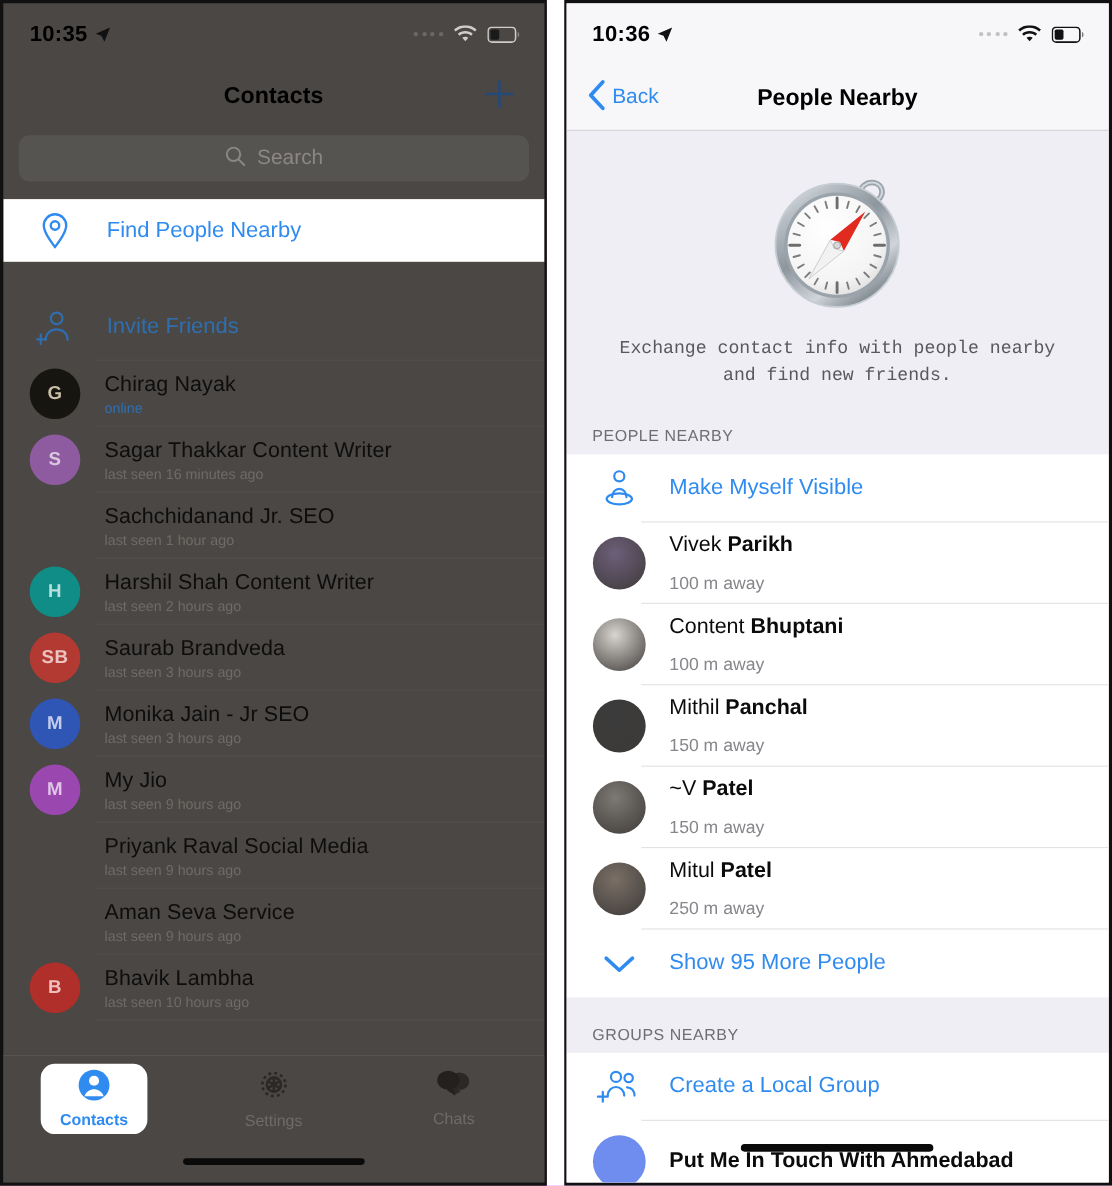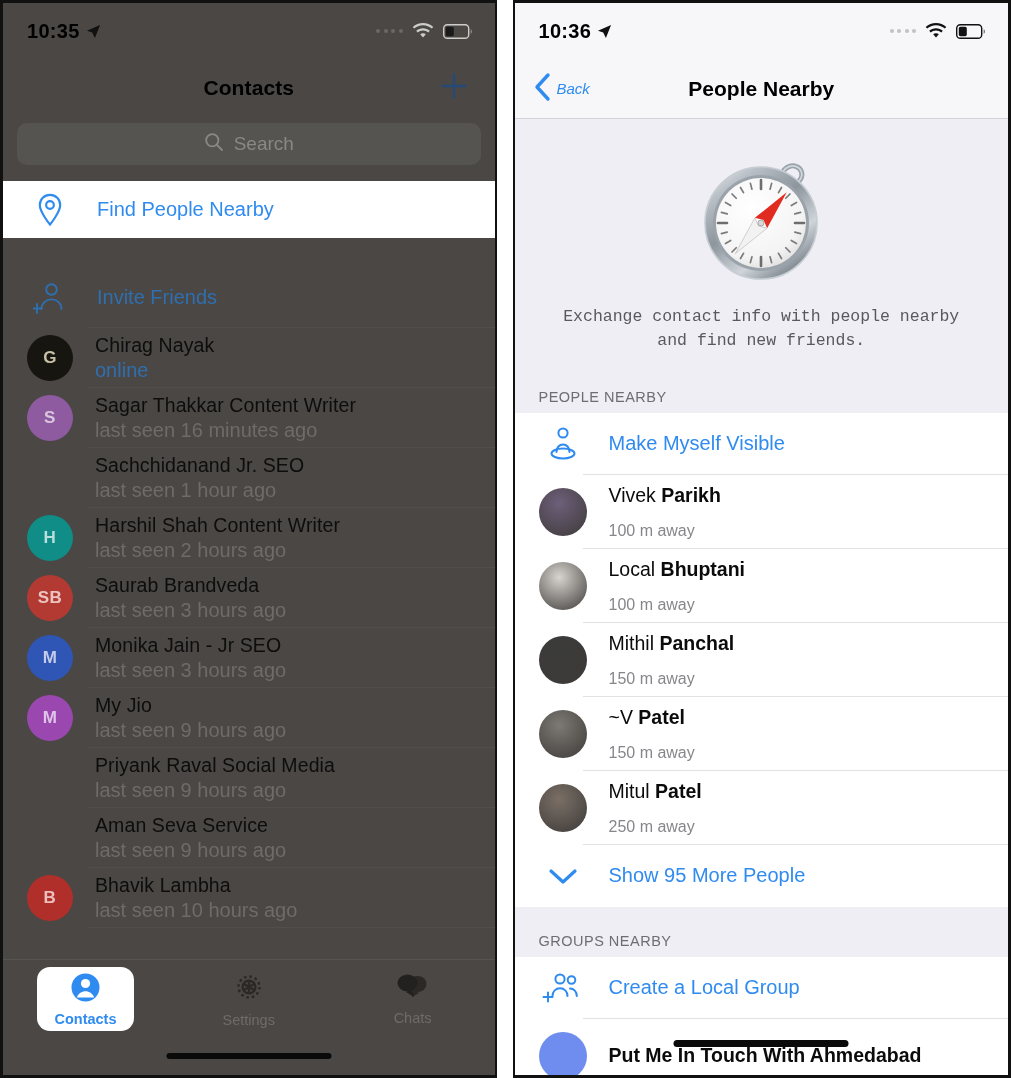--- a/index.html
+++ b/index.html
@@ -53,21 +53,21 @@
   .l-row.invite .lbl { font-size:20px; color:#2f6fb0; }
   .sep { position:absolute; left:84px; right:0; bottom:0; height:1px; background:rgba(255,255,255,.045); }
   .avatar {
     width:46px; height:46px; border-radius:50%; flex:none;
     display:flex; align-items:center; justify-content:center;
     color:#dcd3cd; font-size:17px; font-weight:600; letter-spacing:.5px;
   }
   .avatar.blank { background:transparent; }
   .meta { display:flex; flex-direction:column; gap:2px; min-width:0; }
   .nm { font-size:19.5px; color:#0d0d0d; letter-spacing:.1px; white-space:nowrap; }
-  .st { font-size:20px; color:#6e6b68; }
+  .st { font-size:13px; color:#6e6b68; }
   .st.on { color:#2f6fb0; }
   .iconslot { width:46px; display:flex; justify-content:center; flex:none; }
 
   .l-tabbar {
     position:absolute; left:0; right:0; bottom:0; height:116px;
     border-top:1px solid rgba(255,255,255,.07);
   }
   .tabs { display:flex; height:78px; }
   .tab { flex:1; display:flex; flex-direction:column; align-items:center; justify-content:center; gap:5px; }
   .tab .tl { font-size:14.5px; }
@@ -85,21 +85,21 @@
     position:relative; width:499px; height:1078px; overflow:hidden;
     background:#eeeef4;
     border:2px solid #111; border-top:3px solid #111; border-bottom:3px solid #111;
     border-right:3px solid #111; border-left:2px solid #111;
   }
   .r-statusbar { height:56px; background:#f7f7f9; display:flex; align-items:center; justify-content:space-between; padding:0 22px 0 24px; }
   .r-navbar { height:60px; background:#f7f7f9; position:relative; display:flex; align-items:center; justify-content:center;
               border-bottom:1px solid #d4d4d8; }
   .r-title { font-size:21px; font-weight:bold; }
   .r-back { position:absolute; left:18px; top:50%; transform:translateY(-50%); display:flex; align-items:center; gap:6px; color:#2f8bf0; }
-  .r-back .bl { font-size:15px;font-style:italic; }
+  .r-back .bl { font-size:19px; }
 
   .hero { background:#eeeef4; padding:36px 0 22px; text-align:center;font-family:Liberation Mono, monospace; }
   .compass { margin:0 auto; display:block; }
   .hero-txt { margin-top:22px; font-size:16.5px; color:#58585e; line-height:1.45; }
 
   .sect-hd { font-size:14.5px; color:#6d6d72; letter-spacing:.5px; padding:14px 0 8px 24px; background:#eeeef4; }
   .card { background:#fff; }
   .r-row { min-height:74px; display:flex; align-items:center; padding-left:24px; gap:22px; position:relative; }
   .r-row.action { min-height:62px; }
   .r-sep { position:absolute; left:68px; right:0; bottom:0; height:1px; background:#e2e2e6; }
@@ -460,21 +460,21 @@
             <span class="pavatar" style="background: radial-gradient(circle at 42% 32%, rgb(109, 95, 122), rgb(61, 58, 56));"></span>
             <div class="pmeta">
               <span class="pname"><span>Vivek </span><b>Parikh</b></span>
               <span class="pdist">100 m away</span>
             </div>
             <span class="r-sep"></span>
           </div>
           <div class="r-row">
             <span class="pavatar" style="background: radial-gradient(circle at 42% 32%, rgb(216, 213, 208), rgb(61, 58, 56));"></span>
             <div class="pmeta">
-              <span class="pname"><span>Local </span><b>Bhuptani</b></span>
+              <span class="pname"><span>Content </span><b>Bhuptani</b></span>
               <span class="pdist">100 m away</span>
             </div>
             <span class="r-sep"></span>
           </div>
           <div class="r-row">
             <span class="pavatar" style="background: radial-gradient(circle at 42% 32%, rgb(59, 59, 59), rgb(61, 58, 56));"></span>
             <div class="pmeta">
               <span class="pname"><span>Mithil </span><b>Panchal</b></span>
               <span class="pdist">150 m away</span>
             </div>

